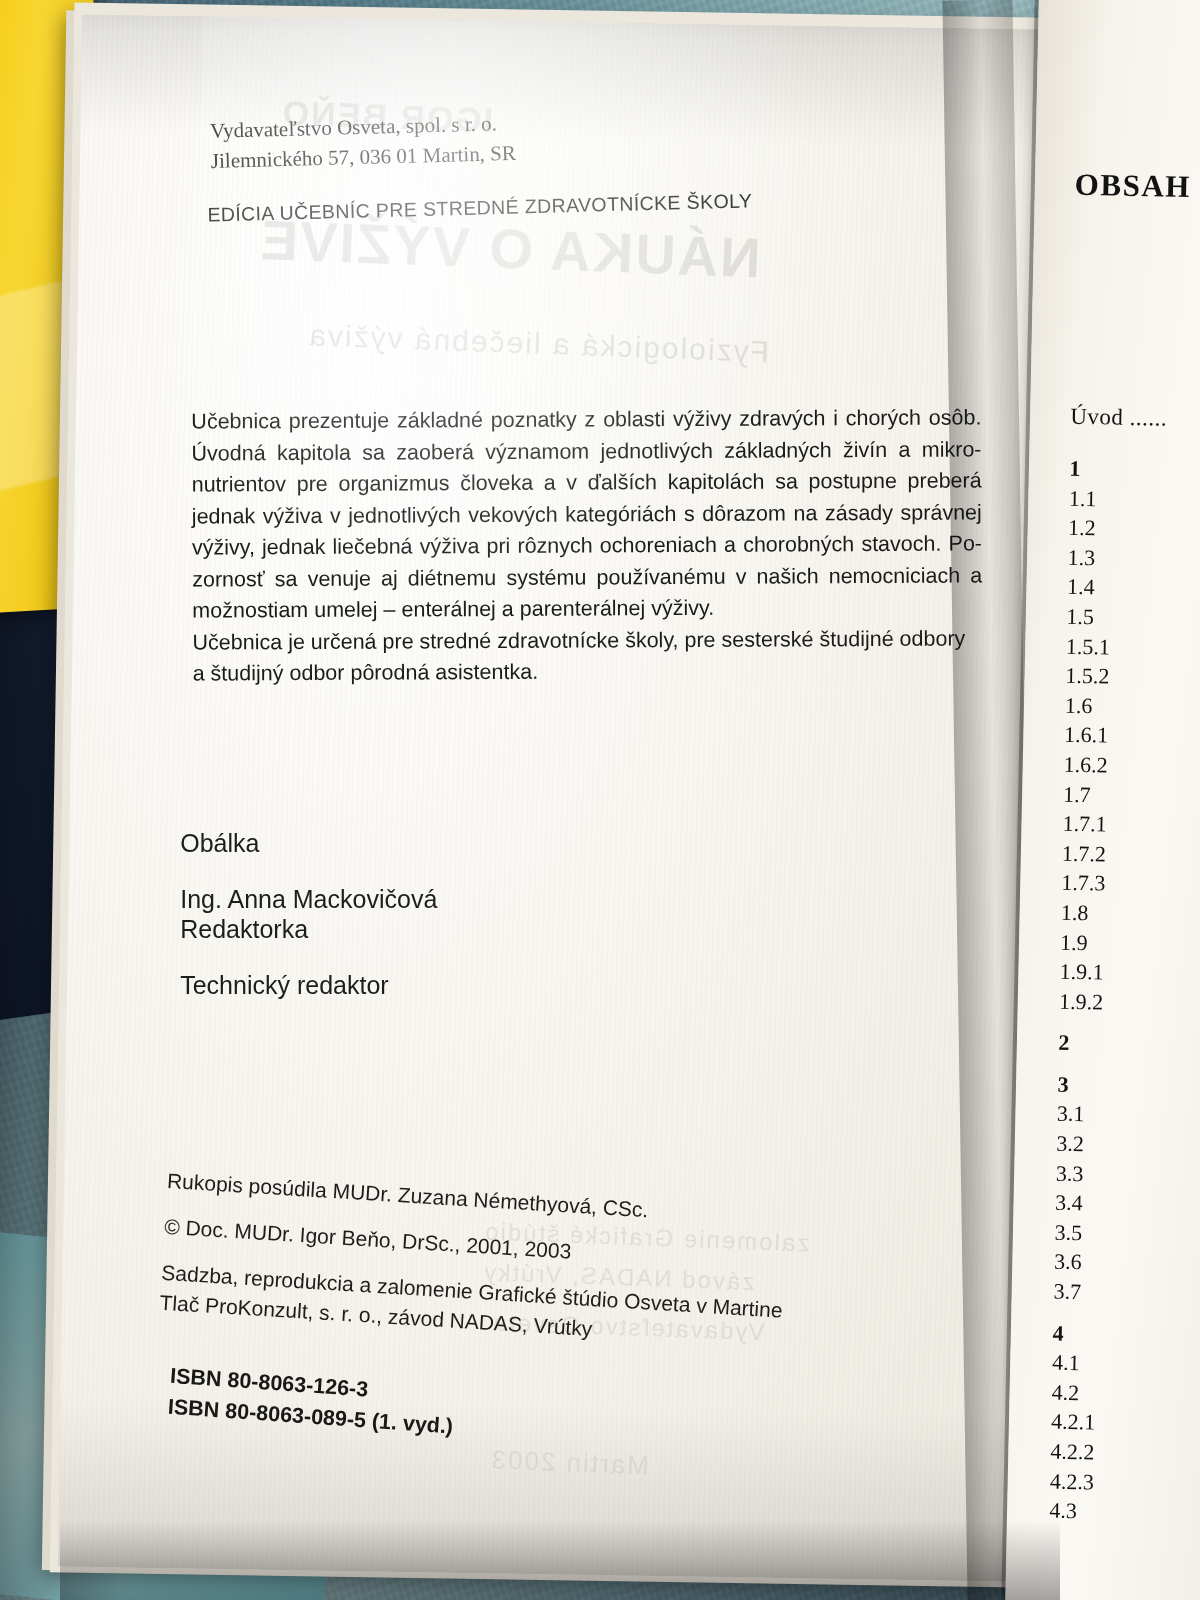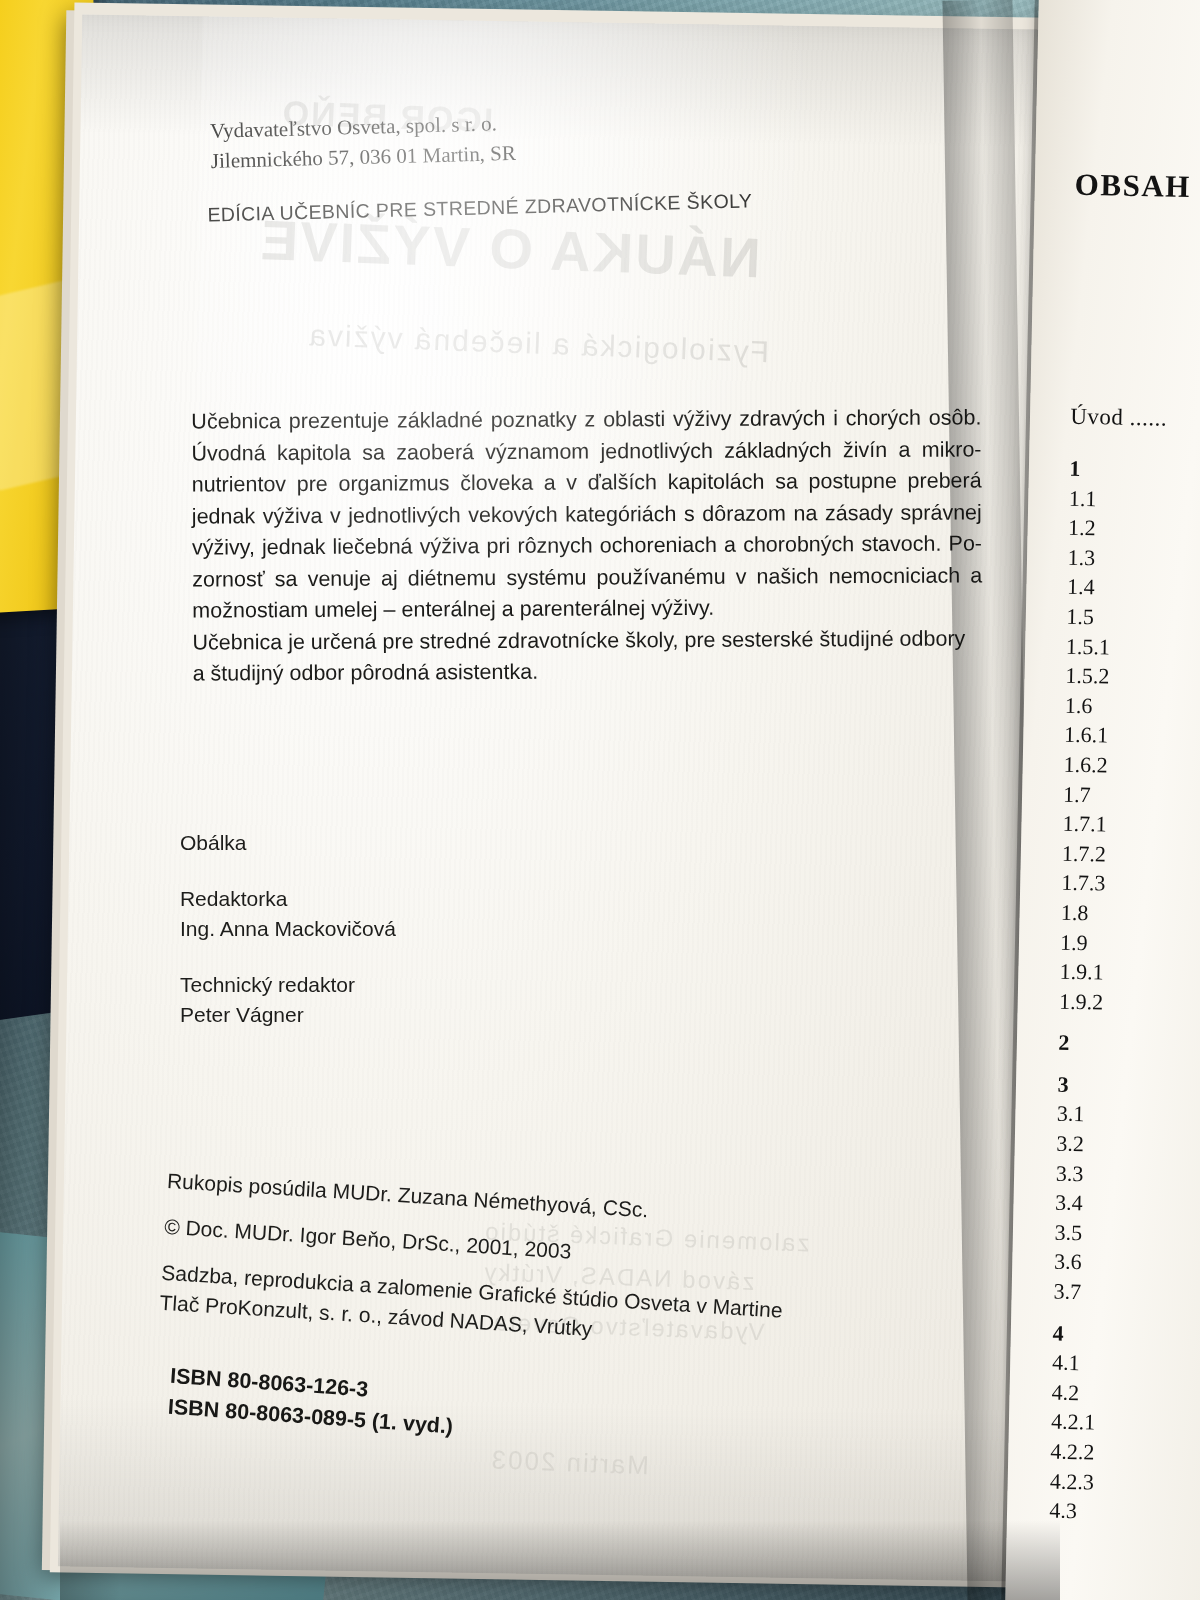--- a/index.html
+++ b/index.html
@@ -200,21 +200,21 @@
   }
   .abstract p { margin: 0; }
   .abstract p.tight { text-align: left; }
 
   .credits {
     position: absolute;
     left: 112px; top: 808px;
     width: 520px;
     transform: rotate(-0.9deg);
     font-family: "Liberation Sans", sans-serif;
-    font-size: 21px;
+    font-size: 25px;
     line-height: 30px;
     color: #1d1d1b;
   }
   .credits .gap { height: 26px; }
 
   .colophon {
     position: absolute;
     left: 100px; top: 1168px;
     width: 800px;
     transform: rotate(2.6deg);
@@ -352,25 +352,24 @@
         <div class="edicia">EDÍCIA UČEBNÍC PRE STREDNÉ ZDRAVOTNÍCKE ŠKOLY</div>
 
         <div class="abstract">
           <p>Učebnica prezentuje základné poznatky z oblasti výživy zdravých i chorých osôb. Úvodná kapitola sa zaoberá významom jednotlivých základných živín a mikro­nutrientov pre organizmus človeka a v ďalších kapitolách sa postupne preberá jednak výživa v jednotlivých vekových kategóriách s dôrazom na zásady správnej výživy, jednak liečebná výživa pri rôznych ochoreniach a chorobných stavoch. Po­zornosť sa venuje aj diétnemu systému používanému v našich nemocniciach a možnostiam umelej – enterálnej a parenterálnej výživy.</p>
           <p class="tight">Učebnica je určená pre stredné zdravotnícke školy, pre sesterské študijné odbo­ry a študijný odbor pôrodná asistentka.</p>
         </div>
 
         <div class="credits">
           <div>Obálka</div>
           <div class="gap"></div>
+          <div>Ing. Anna Mackovičová</div>
           <div>Redaktorka</div>
-          <div>Ing. Anna Mackovičová</div>
           <div class="gap"></div>
           <div>Technický redaktor</div>
-          <div>Peter Vágner</div>
         </div>
 
         <div class="colophon">
           <div>Rukopis posúdila MUDr. Zuzana Némethyová, CSc.</div>
           <div class="spacer"></div>
           <div>© Doc. MUDr. Igor Beňo, DrSc., 2001, 2003</div>
           <div class="spacer"></div>
           <div>Sadzba, reprodukcia a zalomenie Grafické štúdio Osveta v Martine</div>
           <div>Tlač ProKonzult, s. r. o., závod NADAS, Vrútky</div>
         </div>

